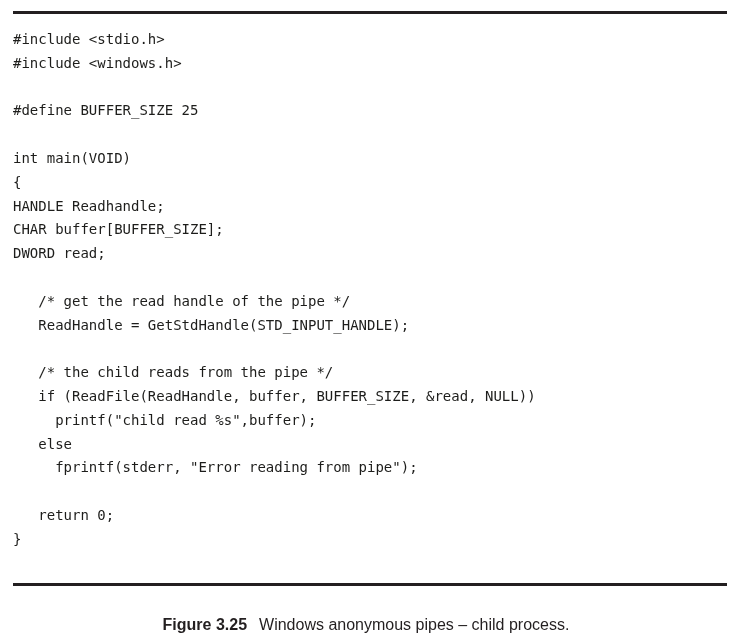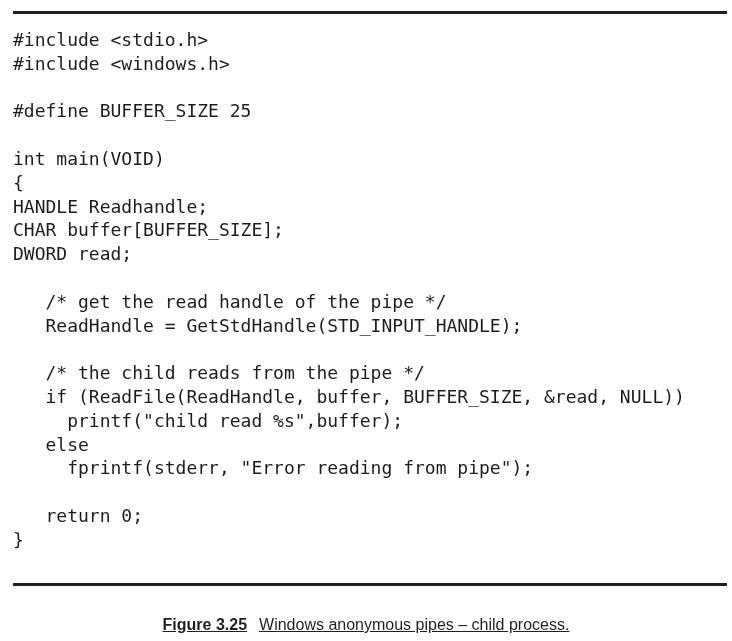--- a/index.html
+++ b/index.html
@@ -25,38 +25,37 @@
     padding: 0;
   }
   .rule-top { top: 11px; }
   .rule-bottom { top: 583px; }
   .code {
     position: absolute;
     left: 13px;
     top: 28px;
     margin: 0;
     font-family: "DejaVu Sans Mono", "Liberation Mono", monospace;
-    font-size: 18px;
+    font-size: 14px;
     line-height: 23.8px;
     color: #1d1d1b;
     white-space: pre;
     letter-spacing: 0;
   }
   .caption {
     position: absolute;
     top: 615px;
     left: 0;
     width: 732px;
     text-align: center;
     font-family: "Liberation Sans", "DejaVu Sans", sans-serif;
     font-size: 16px;
     line-height: 20px;
     color: #231f20;
     white-space: nowrap;
-    text-decoration: underline;
   }
   .caption-label {
     font-weight: bold;
     margin-right: 12px;
   }
 </style>
 </head>
 <body>
 
 <div class="page">

